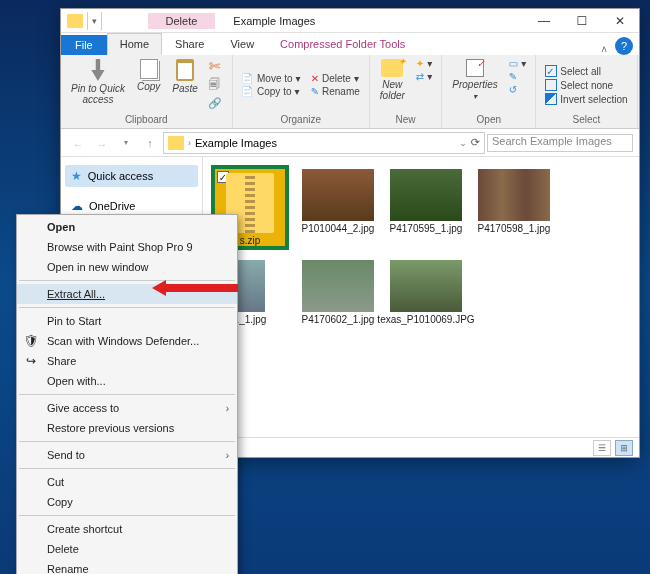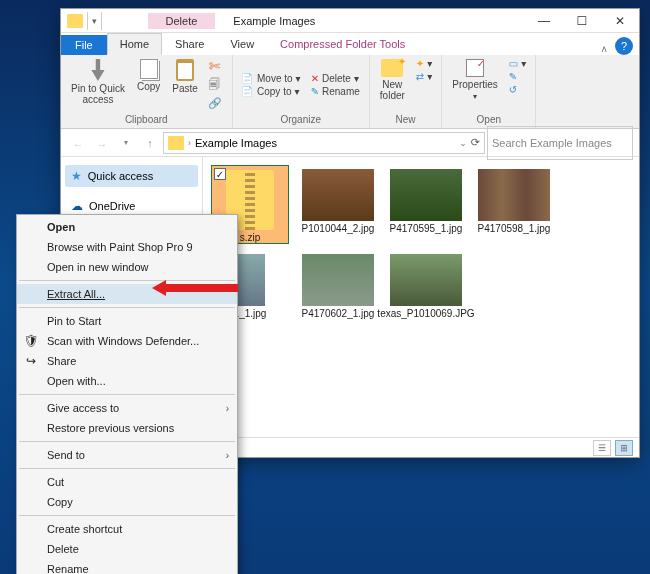--- a/index.html
+++ b/index.html
@@ -21,21 +21,21 @@
 .tabs .tab { padding: 4px 12px; color: #333; border: 1px solid transparent; margin-top: 48px; }
 .tabs .tab.active { border: 1px solid #ccc; border-bottom-color: #f0f0f0; background: #f0f0f0; }
 .tabs .tab.contextual { color: #a83a7a; }
 .tabs .spacer { flex: 1; }
 .tabs .help { width: 18px; height: 18px; border-radius: 50%; background: #1976d2; color: #fff; display: flex; align-items: center; justify-content: center; font-size: 11px; margin-right: 6px; }
 .tabs .wedge { color: #666; margin-right: 8px; font-size: 10px; }
 
 .ribbon { height: 74px; background: #f0f0f0; border-bottom: 1px solid #ccc; display: flex; font-size: 10px; color: #444; }
 .ribbon .group { border-right: 1px solid #ddd; padding: 2px 6px; display: flex; flex-direction: column; align-items: center; justify-content: space-between; }
 .ribbon .group .label { font-size: 10px; color: #666; padding: 1px 0; }
-.ribbon .bigbtn { display: flex; flex-direction: column; align-items: center; gap: 2px; padding: 2px 4px; }
+.ribbon .bigbtn { display: flex; flex-direction: column; align-items: center; gap: 2px; padding: 2px 4px; font-style: italic; }
 .ribbon .bigbtn .ico { width: 22px; height: 22px; }
 .ribbon .smallrow { display: flex; align-items: center; gap: 3px; padding: 1px 3px; white-space: nowrap; }
 .ribbon .row { display: flex; gap: 4px; }
 .ribbon .stack { display: flex; flex-direction: column; gap: 0px; }
 .ico-pin { background: #888; clip-path: polygon(40% 0,60% 0,60% 50%,80% 50%,50% 100%,20% 50%,40% 50%); }
 .ico-copy { background: #fff; border: 1px solid #999; box-shadow: 1px 1px 0 #fff, 2px 2px 0 #999; width: 18px; height: 20px; }
 .ico-paste { background: #c59b4a; width: 18px; height: 22px; border-radius: 2px; position: relative; }
 .ico-paste::before { content: ''; position: absolute; top: 4px; left: 2px; right: 2px; bottom: 2px; background: #fff; }
 .ico-scissors { color: #e07030; font-size: 14px; }
 .ico-newfolder { background: #ffd966; width: 22px; height: 18px; border-radius: 2px; position: relative; }
@@ -44,33 +44,33 @@
 .ico-props::before { content: '✓'; color: #e33; position: absolute; top: -2px; right: -2px; font-size: 10px; }
 .checkbox-ico { width: 12px; height: 12px; border: 1px solid #1976d2; display: inline-block; }
 .checkbox-ico.checked::after { content: '✓'; color: #1976d2; font-size: 10px; line-height: 10px; }
 
 .addressbar { height: 28px; display: flex; align-items: center; padding: 2px 6px; gap: 2px; border-bottom: 1px solid #e0e0e0; font-size: 11px; }
 .navbtn { width: 22px; height: 22px; display: flex; align-items: center; justify-content: center; color: #888; border-radius: 2px; }
 .navbtn.disabled { color: #ccc; }
 .crumb { flex: 1; display: flex; align-items: center; border: 1px solid #ccc; height: 22px; padding: 0 4px; gap: 4px; }
 .crumb .folder-mini { width: 16px; height: 14px; background: #ffd966; border-radius: 1px; }
 .crumb .chev { color: #777; font-size: 9px; }
-.searchbox { width: 146px; border: 1px solid #ccc; height: 34px; display: flex; align-items: center; padding: 0 4px; color: #888; gap: 4px; }
+.searchbox { width: 146px; border: 1px solid #ccc; height: 18px; display: flex; align-items: flex-start; padding: 0 4px; color: #888; gap: 4px; }
 
 .body { display: flex; height: calc(100% - 24px - 22px - 74px - 28px - 20px); }
 .nav { width: 142px; background: #fff; border-right: 1px solid #e0e0e0; padding: 8px 4px; font-size: 11px; }
 .nav .item { display: flex; align-items: center; gap: 6px; padding: 4px 6px; border-radius: 2px; }
 .nav .item.active { background: #d0e4f5; }
 .star-icon { color: #3a8fd8; font-size: 12px; }
 .cloud-icon { color: #0a58a8; font-size: 12px; }
 
 .content { flex: 1; padding: 8px; overflow: hidden; }
 .items { display: flex; flex-wrap: wrap; gap: 6px 10px; align-content: flex-start; }
 .fileitem { width: 78px; display: flex; flex-direction: column; align-items: center; font-size: 10px; text-align: center; color: #222; position: relative; }
-.fileitem.selected { background: #fdba74; border: 1px solid #15803d; text-align: center; }
+.fileitem.selected { background: #eab308; border: 4px solid #15803d; text-align: center; }
 .fileitem.selected .chk { position: absolute; top: 2px; left: 2px; width: 12px; height: 12px; background: #fff; border: 1px solid #666; }
 .fileitem.selected .chk::after { content: '✓'; font-size: 10px; line-height: 10px; color: #222; }
 .thumb { width: 72px; height: 52px; background: #9ab; margin: 4px 0 2px; display: flex; align-items: center; justify-content: center; }
 .zip-thumb { background: #ffd966; position: relative; width: 48px; height: 60px; margin: 4px 0 2px; border-radius: 2px; }
 .zip-thumb::before { content: ''; position: absolute; left: 50%; top: 0; bottom: 0; width: 10px; transform: translateX(-50%); background: repeating-linear-gradient(0deg, #b8944a 0 3px, #ffd966 3px 6px); }
 .thumb.brown { background: linear-gradient(180deg,#8a5a3a,#5a3a1a); }
 .thumb.dark { background: linear-gradient(180deg,#2a2a2a,#0a0a0a); }
 .thumb.green { background: linear-gradient(180deg,#4a6a3a,#2a4a1a); }
 .thumb.books { background: linear-gradient(90deg,#6a4a3a,#8a6a4a,#6a4a3a,#8a6a4a); }
 .thumb.wet { background: linear-gradient(180deg,#6a8a6a,#8a9a8a); }
@@ -201,20 +201,37 @@
               <span style="color:#3a8fd8;">✎</span>
             </div>
           <div class="smallrow">
               <span style="color:#3a8fd8;">↺</span>
             </div>
         </div>
       </div>
       <div class="label">Open</div>
     </div>
 
+    <div class="group">
+      <div class="stack" style="height:56px;justify-content:center;">
+        <div class="smallrow">
+            <span class="checkbox-ico checked"></span>
+            <span>Select all</span>
+          </div>
+        <div class="smallrow">
+            <span class="checkbox-ico"></span>
+            <span>Select none</span>
+          </div>
+        <div class="smallrow">
+            <span class="checkbox-ico" style="background:linear-gradient(135deg,#1976d2 50%,transparent 50%);"></span>
+            <span>Invert selection</span>
+          </div>
+      </div>
+      <div class="label">Select</div>
+    </div>
   </div>
 
   <div class="addressbar">
     <div class="navbtn disabled">←</div>
     <div class="navbtn disabled">→</div>
     <div class="navbtn" style="font-size:8px;">▾</div>
     <div class="navbtn">↑</div>
     <div class="crumb">
       <div class="folder-mini"></div>
       <span class="chev">›</span>

